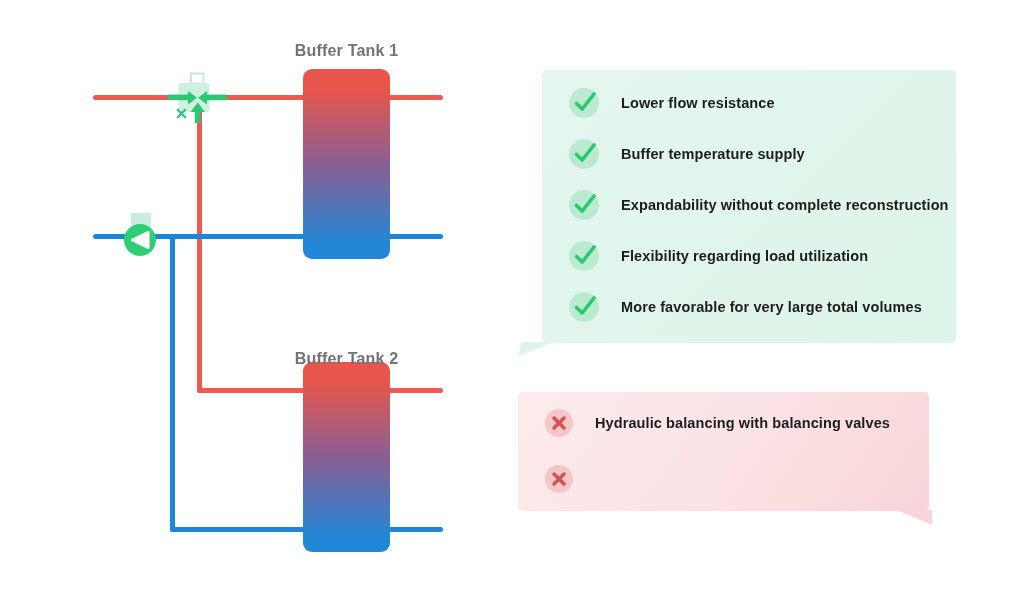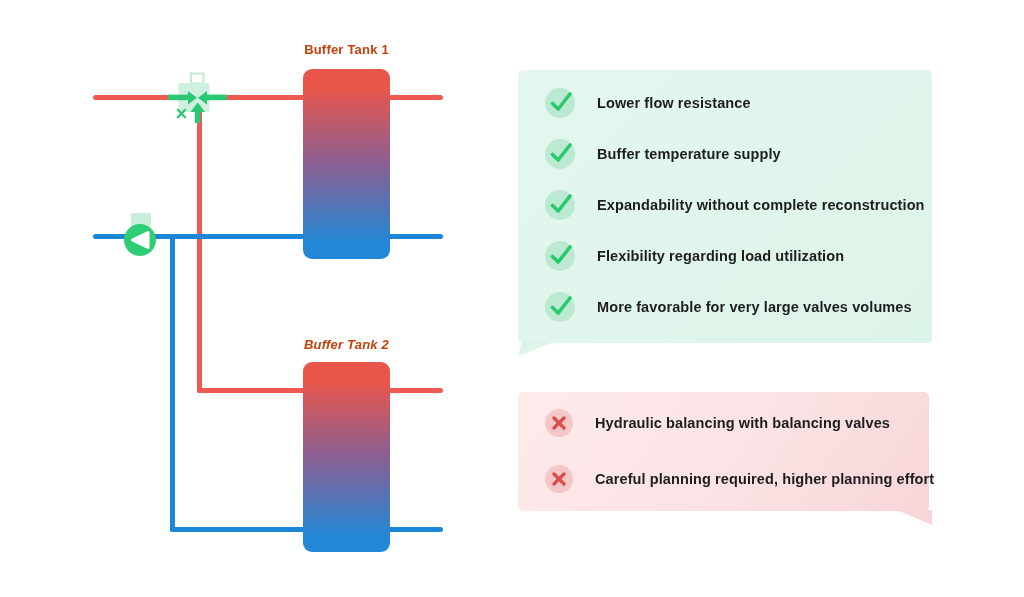--- a/index.html
+++ b/index.html
@@ -15,31 +15,31 @@
   #blue-top{left:93px;top:234px;width:350px;height:5px;}
   #blue-vert{left:170px;top:236px;width:5px;height:296px;}
   #blue-bottom{left:170px;top:527px;width:273px;height:5px;}
 
   
   .tank{position:absolute;width:87px;height:190px;border-radius:9px;
         background:linear-gradient(180deg,#E8564B 0%,#E8564B 10%,#8A5F93 50%,#2287D6 92%);}
   #tank1{left:303px;top:69px;}
   #tank2{left:303px;top:362px;}
   .tank-label{position:absolute;width:147px;left:273px;text-align:center;
-        font-size:13px;font-weight:700;color:#c2410c;letter-spacing:.2px;}
+        font-size:16px;font-weight:700;color:#737373;letter-spacing:.2px;}
   #tank1-label{top:42px;}
-  #tank2-label{top:337px;font-style:italic;}
+  #tank2-label{top:350px;}
 
   
   #valve{position:absolute;left:160px;top:60px;}
   #pump{position:absolute;left:115px;top:208px;}
 
   
   .bubble{position:absolute;border-radius:5px;box-sizing:border-box;}
-  #advantages-box{left:518px;top:70px;width:414px;height:273px;
+  #advantages-box{left:542px;top:70px;width:414px;height:273px;
         background:linear-gradient(135deg,#E3F7EE 0%,#DDF4E8 100%);
         padding:18px 20px 0 27px;display:flex;flex-direction:column;gap:21px;text-align:right;}
   #disadvantages-box{left:518px;top:392px;width:411px;height:119px;
         background:linear-gradient(125deg,#FDEBEC 0%,#FBE1E3 60%,#F7D5D8 100%);
         padding:17px 32px 0 27px;display:flex;flex-direction:column;gap:28px;}
   .tail{position:absolute;}
   #advantages-tail{left:518px;top:342px;width:36px;height:14px;background:#DDF4E8;
         clip-path:polygon(10% 0,0 100%,100% 0);}
   #disadvantages-tail{left:897px;top:510px;width:35px;height:15px;background:#F7D5D8;
         clip-path:polygon(0 0,100% 0,100% 100%);}
@@ -128,21 +128,21 @@
       </span>
       <span class="txt">Flexibility regarding load utilization</span>
     </div>
     <div class="row">
       <span class="icn">
         <svg width="30" height="30" viewBox="0 0 30 30">
             <circle cx="15" cy="15" r="15" fill="#BCE9D1"></circle>
             <path d="M7.5 15.5 L13.2 21 L25 6" fill="none" stroke="#27CB6C" stroke-width="3.6" stroke-linecap="round" stroke-linejoin="round"></path>
           </svg>
       </span>
-      <span class="txt">More favorable for very large valves volumes</span>
+      <span class="txt">More favorable for very large total volumes</span>
     </div>
   </div>
   <div class="tail" id="advantages-tail"></div>
 
   <div class="bubble" id="disadvantages-box">
     <div class="row">
       <span class="icn">
         <svg width="28" height="28" viewBox="0 0 28 28">
             <circle cx="14" cy="14" r="14" fill="#F5C6C7"></circle>
             <line x1="9" y1="9" x2="19" y2="19" stroke="#D7504D" stroke-width="3.4" stroke-linecap="round"></line>
@@ -152,18 +152,17 @@
       <span class="txt">Hydraulic balancing with balancing valves</span>
     </div>
     <div class="row">
       <span class="icn">
         <svg width="28" height="28" viewBox="0 0 28 28">
             <circle cx="14" cy="14" r="14" fill="#F5C6C7"></circle>
             <line x1="9" y1="9" x2="19" y2="19" stroke="#D7504D" stroke-width="3.4" stroke-linecap="round"></line>
             <line x1="19" y1="9" x2="9" y2="19" stroke="#D7504D" stroke-width="3.4" stroke-linecap="round"></line>
           </svg>
       </span>
-      <span class="txt">Careful planning required, higher planning effort</span>
     </div>
   </div>
   <div class="tail" id="disadvantages-tail"></div>
 
 </div>
 
 </body></html>

